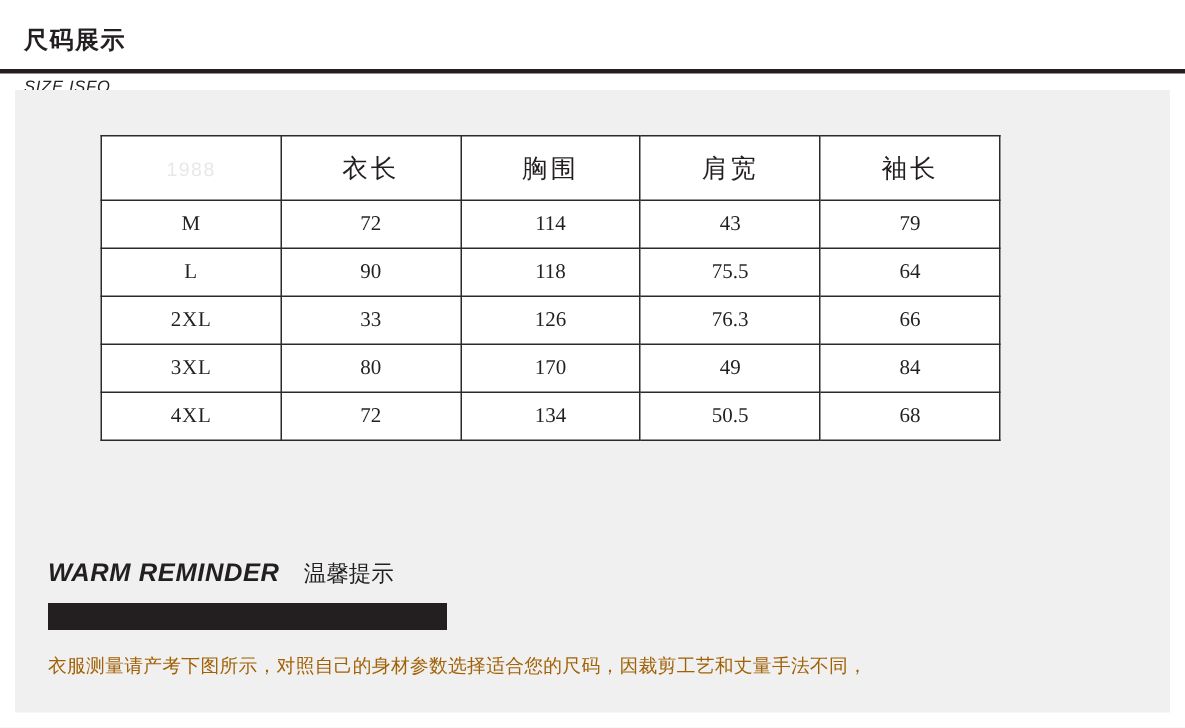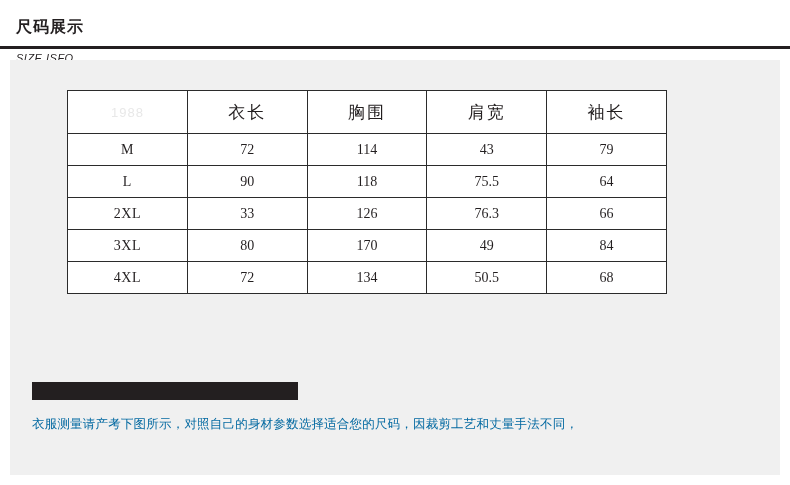--- a/index.html
+++ b/index.html
@@ -143,21 +143,21 @@
   .reminder-bar {
     margin-top: 10px;
     width: 266px;
     height: 18px;
     background: #231f20;
   }
   .reminder-text {
     margin-top: 14px;
     font-size: 12.5px;
     line-height: 20px;
-    color: #0369a1;
+    color: #a16207;
     font-family: "DejaVu Sans", sans-serif;
     letter-spacing: 0.2px;
   }
   .reminder-text div {
     white-space: nowrap;
   }
 </style>
 </head>
 <body>
 
@@ -218,20 +218,24 @@
             <td>72</td>
             <td>134</td>
             <td>50.5</td>
             <td>68</td>
           </tr>
         </tbody>
       </table>
     </div>
 
     <div class="reminder">
+      <div class="reminder-titles">
+        <span class="reminder-en">WARM REMINDER</span>
+        <span class="reminder-cn">温馨提示</span>
+      </div>
       <div class="reminder-bar"></div>
       <div class="reminder-text">
         <div>衣服测量请产考下图所示，对照自己的身材参数选择适合您的尺码，因裁剪工艺和丈量手法不同，</div>
       </div>
     </div>
 
   </div>
 </div>
 
 </body></html>

